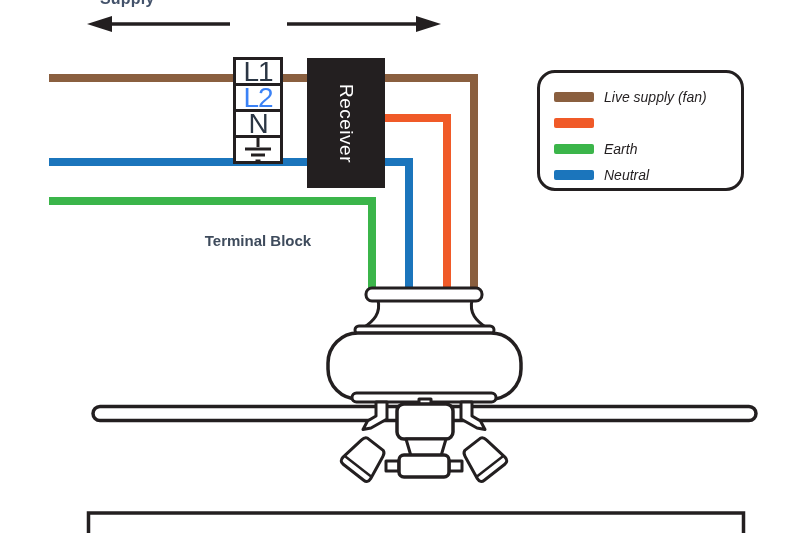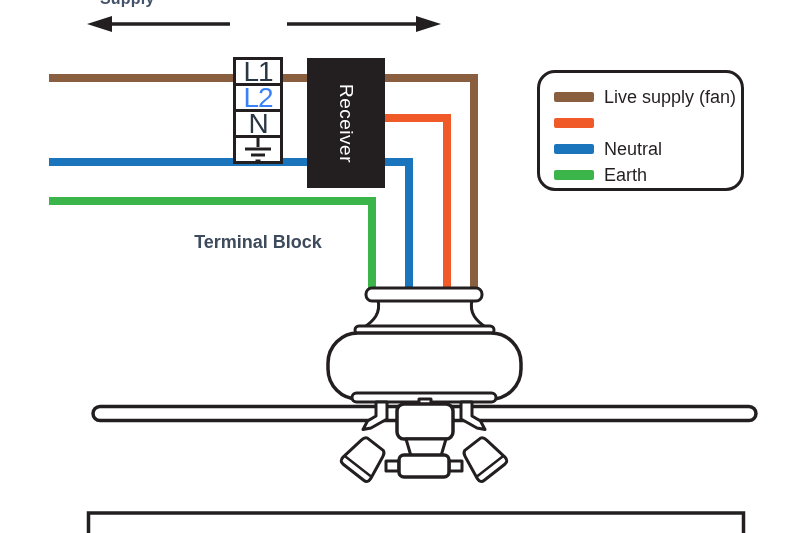--- a/index.html
+++ b/index.html
@@ -27,41 +27,41 @@
   .t-cell {
     width: 50px; height: 29px; background: #ffffff;
     border: 3px solid #231F20; margin-top: -3px;
     display: flex; align-items: center; justify-content: center;
     font-size: 28px; line-height: 1; letter-spacing: -1px;
   }
   .t-cell:first-child { margin-top: 0; }
 
   #terminal-caption {
     position: absolute; left: 178px; top: 232px; width: 160px; z-index: 4;
-    text-align: center; font-size: 18px; font-weight: 600;
+    text-align: center; font-size: 15px; font-weight: 600;
   }
 
   
   #receiver-box {
     position: absolute; left: 307px; top: 58px; width: 78px; height: 130px; z-index: 4;
     display: flex; align-items: center; justify-content: center;
   }
   #receiver-box .vtext {
     writing-mode: vertical-rl; font-size: 19px; letter-spacing: 0.5px;
   }
 
   
   #legend {
     position: absolute; left: 537px; top: 70px; width: 207px; height: 121px; z-index: 4;
     background: #ffffff; border: 3px solid #231F20; border-radius: 18px;
     padding: 11px 0 0 14px;
   }
   .legend-row { display: flex; align-items: center; height: 26px; }
   .legend-swatch { width: 40px; height: 10px; border-radius: 2px; margin-right: 10px; flex: 0 0 auto; }
-  .legend-label { font-size: 18px; color: #231F20; line-height: 1; white-space: nowrap; }
+  .legend-label { font-size: 14px; color: #231F20; line-height: 1; white-space: nowrap; font-style: italic; }
 </style>
 </head>
 <body>
 
 <div id="canvas">
 
   <div class="wire" style="left: 49px; top: 74px; width: 429px; height: 8px; background: rgb(138, 95, 63);"></div>
   <div class="wire" style="left: 470px; top: 74px; width: 8px; height: 218px; background: rgb(138, 95, 63);"></div>
 
   <div class="wire" style="left: 380px; top: 114px; width: 71px; height: 8px; background: rgb(240, 90, 40);"></div>
@@ -142,22 +142,22 @@
 
   <div id="legend">
     <div class="legend-row">
       <span class="legend-swatch" style="background: rgb(138, 95, 63);"></span>
       <span class="legend-label">Live supply (fan)</span>
     </div>
     <div class="legend-row">
       <span class="legend-swatch" style="background: rgb(240, 90, 40);"></span>
     </div>
     <div class="legend-row">
+      <span class="legend-swatch" style="background: rgb(59, 181, 74);"></span>
+      <span class="legend-label">Earth</span>
+    </div>
+    <div class="legend-row">
       <span class="legend-swatch" style="background: rgb(27, 117, 188);"></span>
       <span class="legend-label">Neutral</span>
-    </div>
-    <div class="legend-row">
-      <span class="legend-swatch" style="background: rgb(59, 181, 74);"></span>
-      <span class="legend-label">Earth</span>
     </div>
   </div>
 
 </div>
 
 </body></html>

